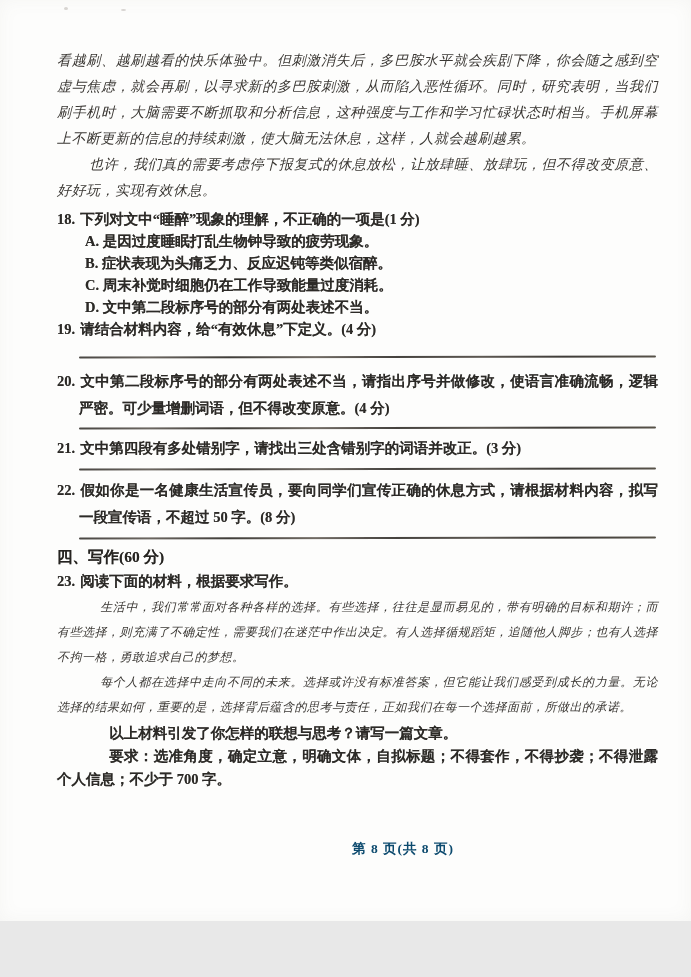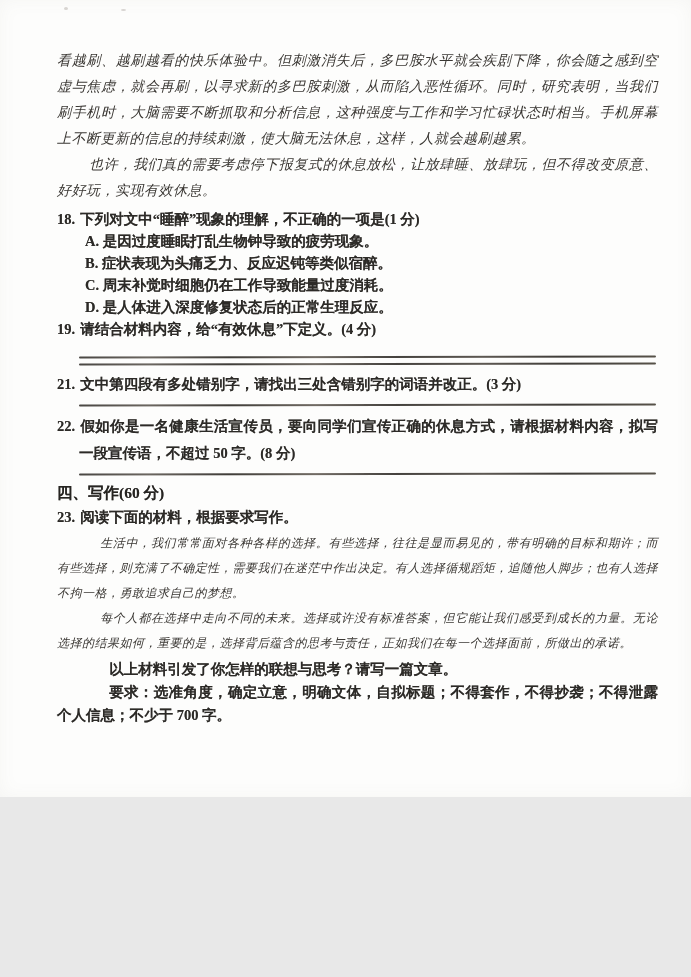--- a/index.html
+++ b/index.html
@@ -3,21 +3,21 @@
 <meta charset="utf-8">
 <style>
   html, body {
     margin: 0;
     padding: 0;
     background: #e8e8e8;
   }
   .page {
     position: relative;
     width: 691px;
-    height: 797px;
+    height: 921px;
     margin: 0 auto;
     background: #fdfdfc;
     color: #2f2d2a;
     overflow: hidden;
     box-shadow: inset 0 0 18px rgba(120,115,105,0.06);
     font-family: "Liberation Serif", serif;
   }
   .content {
     position: absolute;
     left: 57px;
@@ -134,31 +134,36 @@
     <p class="material">看越刷、越刷越看的快乐体验中。但刺激消失后，多巴胺水平就会疾剧下降，你会随之感到空虚与焦虑，就会再刷，以寻求新的多巴胺刺激，从而陷入恶性循环。同时，研究表明，当我们刷手机时，大脑需要不断抓取和分析信息，这种强度与工作和学习忙碌状态时相当。手机屏幕上不断更新的信息的持续刺激，使大脑无法休息，这样，人就会越刷越累。</p>
     <p class="material indent">也许，我们真的需要考虑停下报复式的休息放松，让放肆睡、放肆玩，但不得改变原意、好好玩，实现有效休息。</p>
 
     <div class="question mt-q18">
       <div class="q-body">
         <span class="q-num">18.</span><span>下列对文中“睡醉”现象的理解，不正确的一项是(1 分)</span>
       </div>
       <div class="option">A. 是因过度睡眠打乱生物钟导致的疲劳现象。</div>
       <div class="option">B. 症状表现为头痛乏力、反应迟钝等类似宿醉。</div>
       <div class="option">C. 周末补觉时细胞仍在工作导致能量过度消耗。</div>
-      <div class="option">D. 是人体进入深度修复状态后的正常生理反应。</div>
+      <div class="option">D. 文中第二段标序号的部分有两处表述不当。</div>
     </div>
 
     <div class="question">
       <div class="q-body">
         <span class="q-num">19.</span><span>请结合材料内容，给“有效休息”下定义。(4 分)</span>
       </div>
     </div>
 
     <div class="ans-line mt-line1"></div>
 
+    <div class="question loose mt-q20">
+      <div class="q-body">
+        <span class="q-num">20.</span><span>文中第二段标序号的部分有两处表述不当，请指出序号并做修改，使语言准确流畅，逻辑严密。可少量增删词语，但不得改变原意。(4 分)</span>
+      </div>
+    </div>
 
     <div class="ans-line mt-line2"></div>
 
     <div class="question loose mt-q21">
       <div class="q-body">
         <span class="q-num">21.</span><span>文中第四段有多处错别字，请找出三处含错别字的词语并改正。(3 分)</span>
       </div>
     </div>
 
     <div class="ans-line mt-line3"></div>

